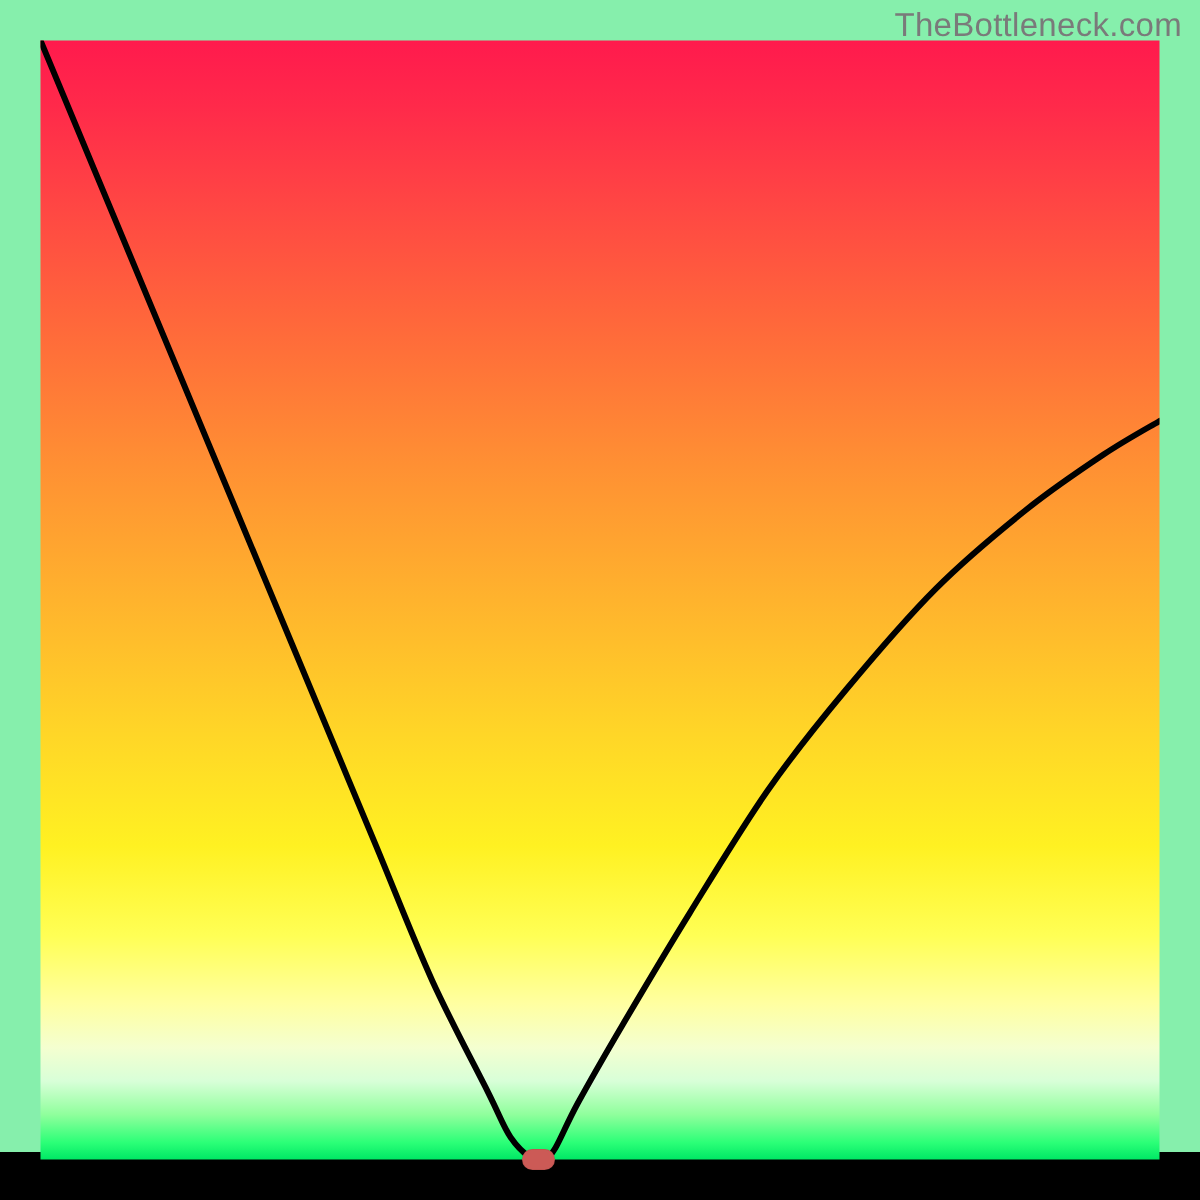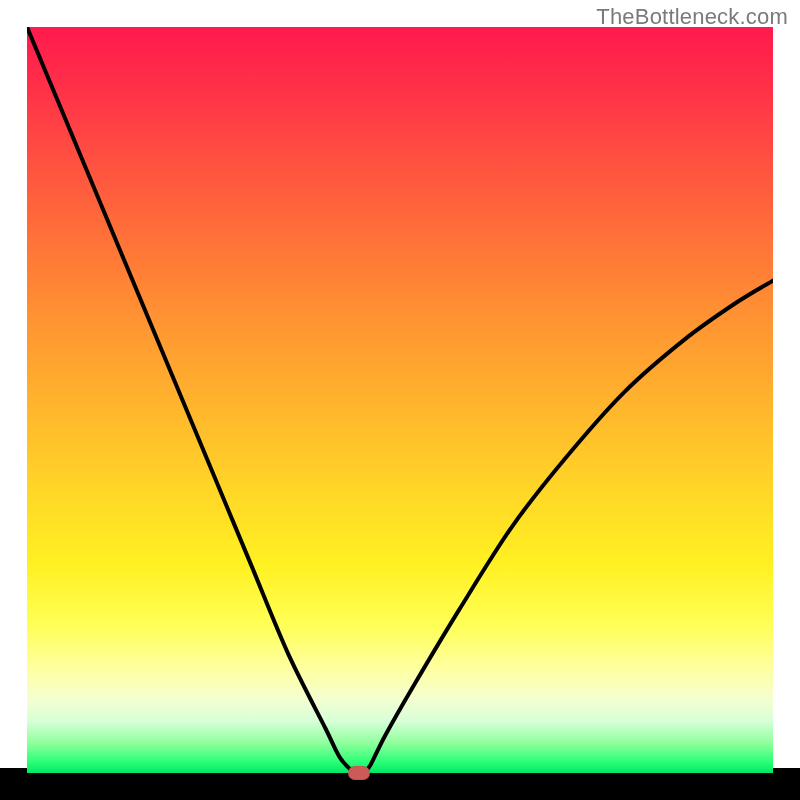--- a/index.html
+++ b/index.html
@@ -8,21 +8,21 @@
     width: 800px;
     height: 800px;
     background: #000;
     overflow: hidden;
     font-family: Arial, Helvetica, sans-serif;
   }
   .frame {
     position: relative;
     width: 800px;
     height: 768px;
-    background: #ffffff;
+    background: #86efac;
   }
   .plot-area {
     position: absolute;
     left: 27px;
     top: 27px;
     width: 746px;
     height: 746px;
     background: linear-gradient(to bottom,
       #ff1a4d 0%,
       #ff2a4a 6%,

